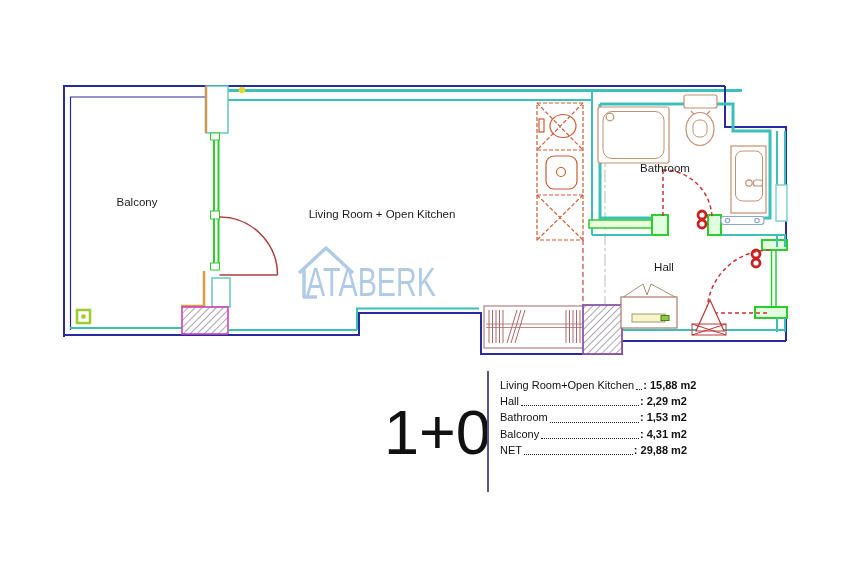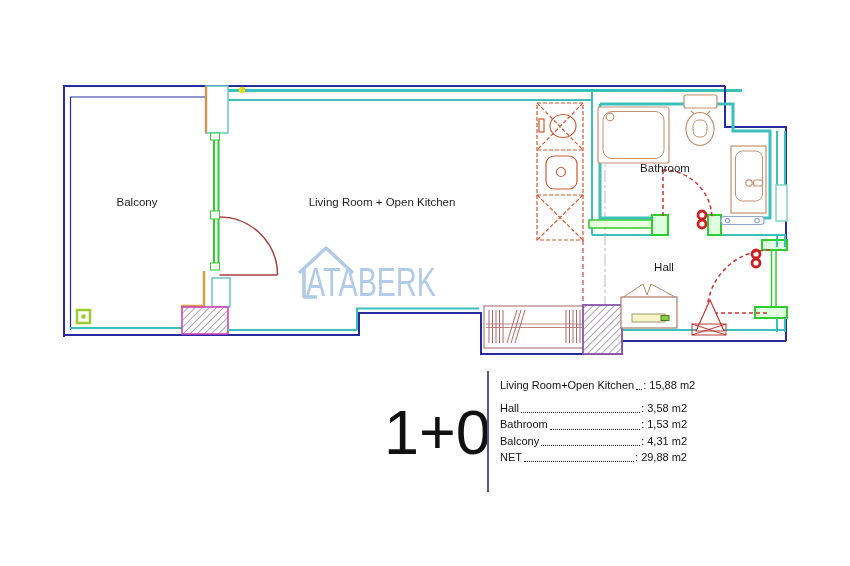--- a/index.html
+++ b/index.html
@@ -5,24 +5,24 @@
   html,body{margin:0;padding:0;background:#fff;}
   #stage{position:relative;width:850px;height:566px;background:#ffffff;overflow:hidden;
          font-family:"Liberation Sans", sans-serif;}
   #plan-svg{position:absolute;left:0;top:0;}
   .room-label{position:absolute;font-size:11.5px;color:#1c1c1c;text-align:center;white-space:nowrap;}
   .unit-type{position:absolute;left:384px;top:392px;width:102px;height:80px;
              font-size:63px;color:#111;letter-spacing:0px;line-height:80px;text-align:center;}
   .divider{position:absolute;left:487px;top:371px;width:2px;height:121px;background:#56568c;}
   .area-table{position:absolute;left:500px;top:377px;width:187px;}
   .area-row{display:flex;align-items:flex-end;font-size:11px;color:#111;line-height:16.2px;}
-  .area-row.first{margin-bottom:7px;}
+  .area-row.first{margin-bottom:0;}
   .area-row .lbl{white-space:nowrap;}
   .area-row .leader{flex:1;border-bottom:1.6px dotted #222;margin:0 1px 3px 2px;min-width:6px;}
-  .area-row .val{white-space:nowrap;}
+  .area-row .val{white-space:nowrap;font-weight:bold;}
   .watermark-text{opacity:0.9;}
 </style>
 </head>
 <body>
 
 <div id="stage">
 
   <svg id="plan-svg" width="850" height="566" viewBox="0 0 850 566">
     <defs>
       <pattern id="hatch" width="5" height="5" patternUnits="userSpaceOnUse" patternTransform="rotate(45)">
@@ -199,37 +199,37 @@
       <line x1="785" y1="235" x2="785" y2="247" stroke="#3cc0ba" stroke-width="2"></line>
     </g>
 
     <g class="watermark-text">
       <path d="M299,273 L326,248 L353,273 M304,269 V297 H317" fill="none" stroke="#a9c6e4" stroke-width="3.5" stroke-linejoin="round"></path>
       <text x="306" y="296" font-size="41" fill="#a9c6e4" textLength="130" lengthAdjust="spacingAndGlyphs">ATABERK</text>
     </g>
   </svg>
 
   <div class="room-label" style="left:103px;top:196px;width:68px;">Balcony</div>
-  <div class="room-label" style="left:302px;top:196px;width:160px;text-align:center;">Living Room + Open Kitchen</div>
+  <div class="room-label" style="left:302px;top:208px;width:160px;text-align:center;">Living Room + Open Kitchen</div>
   <div class="room-label" style="left:625px;top:162px;width:80px;">Bathroom</div>
   <div class="room-label" style="left:635px;top:261px;width:58px;">Hall</div>
 
   <div class="unit-type">1+0</div>
   <div class="divider"></div>
 
   <div class="area-table">
     <div class="area-row first">
       <span class="lbl">Living Room+Open Kitchen</span>
       <span class="leader"></span>
       <span class="val">: 15,88 m2</span>
     </div>
     <div class="area-row">
       <span class="lbl">Hall</span>
       <span class="leader"></span>
-      <span class="val">: 3,58 m2</span>
+      <span class="val">: 2,29 m2</span>
     </div>
     <div class="area-row">
       <span class="lbl">Bathroom</span>
       <span class="leader"></span>
       <span class="val">: 1,53 m2</span>
     </div>
     <div class="area-row">
       <span class="lbl">Balcony</span>
       <span class="leader"></span>
       <span class="val">: 4,31 m2</span>

